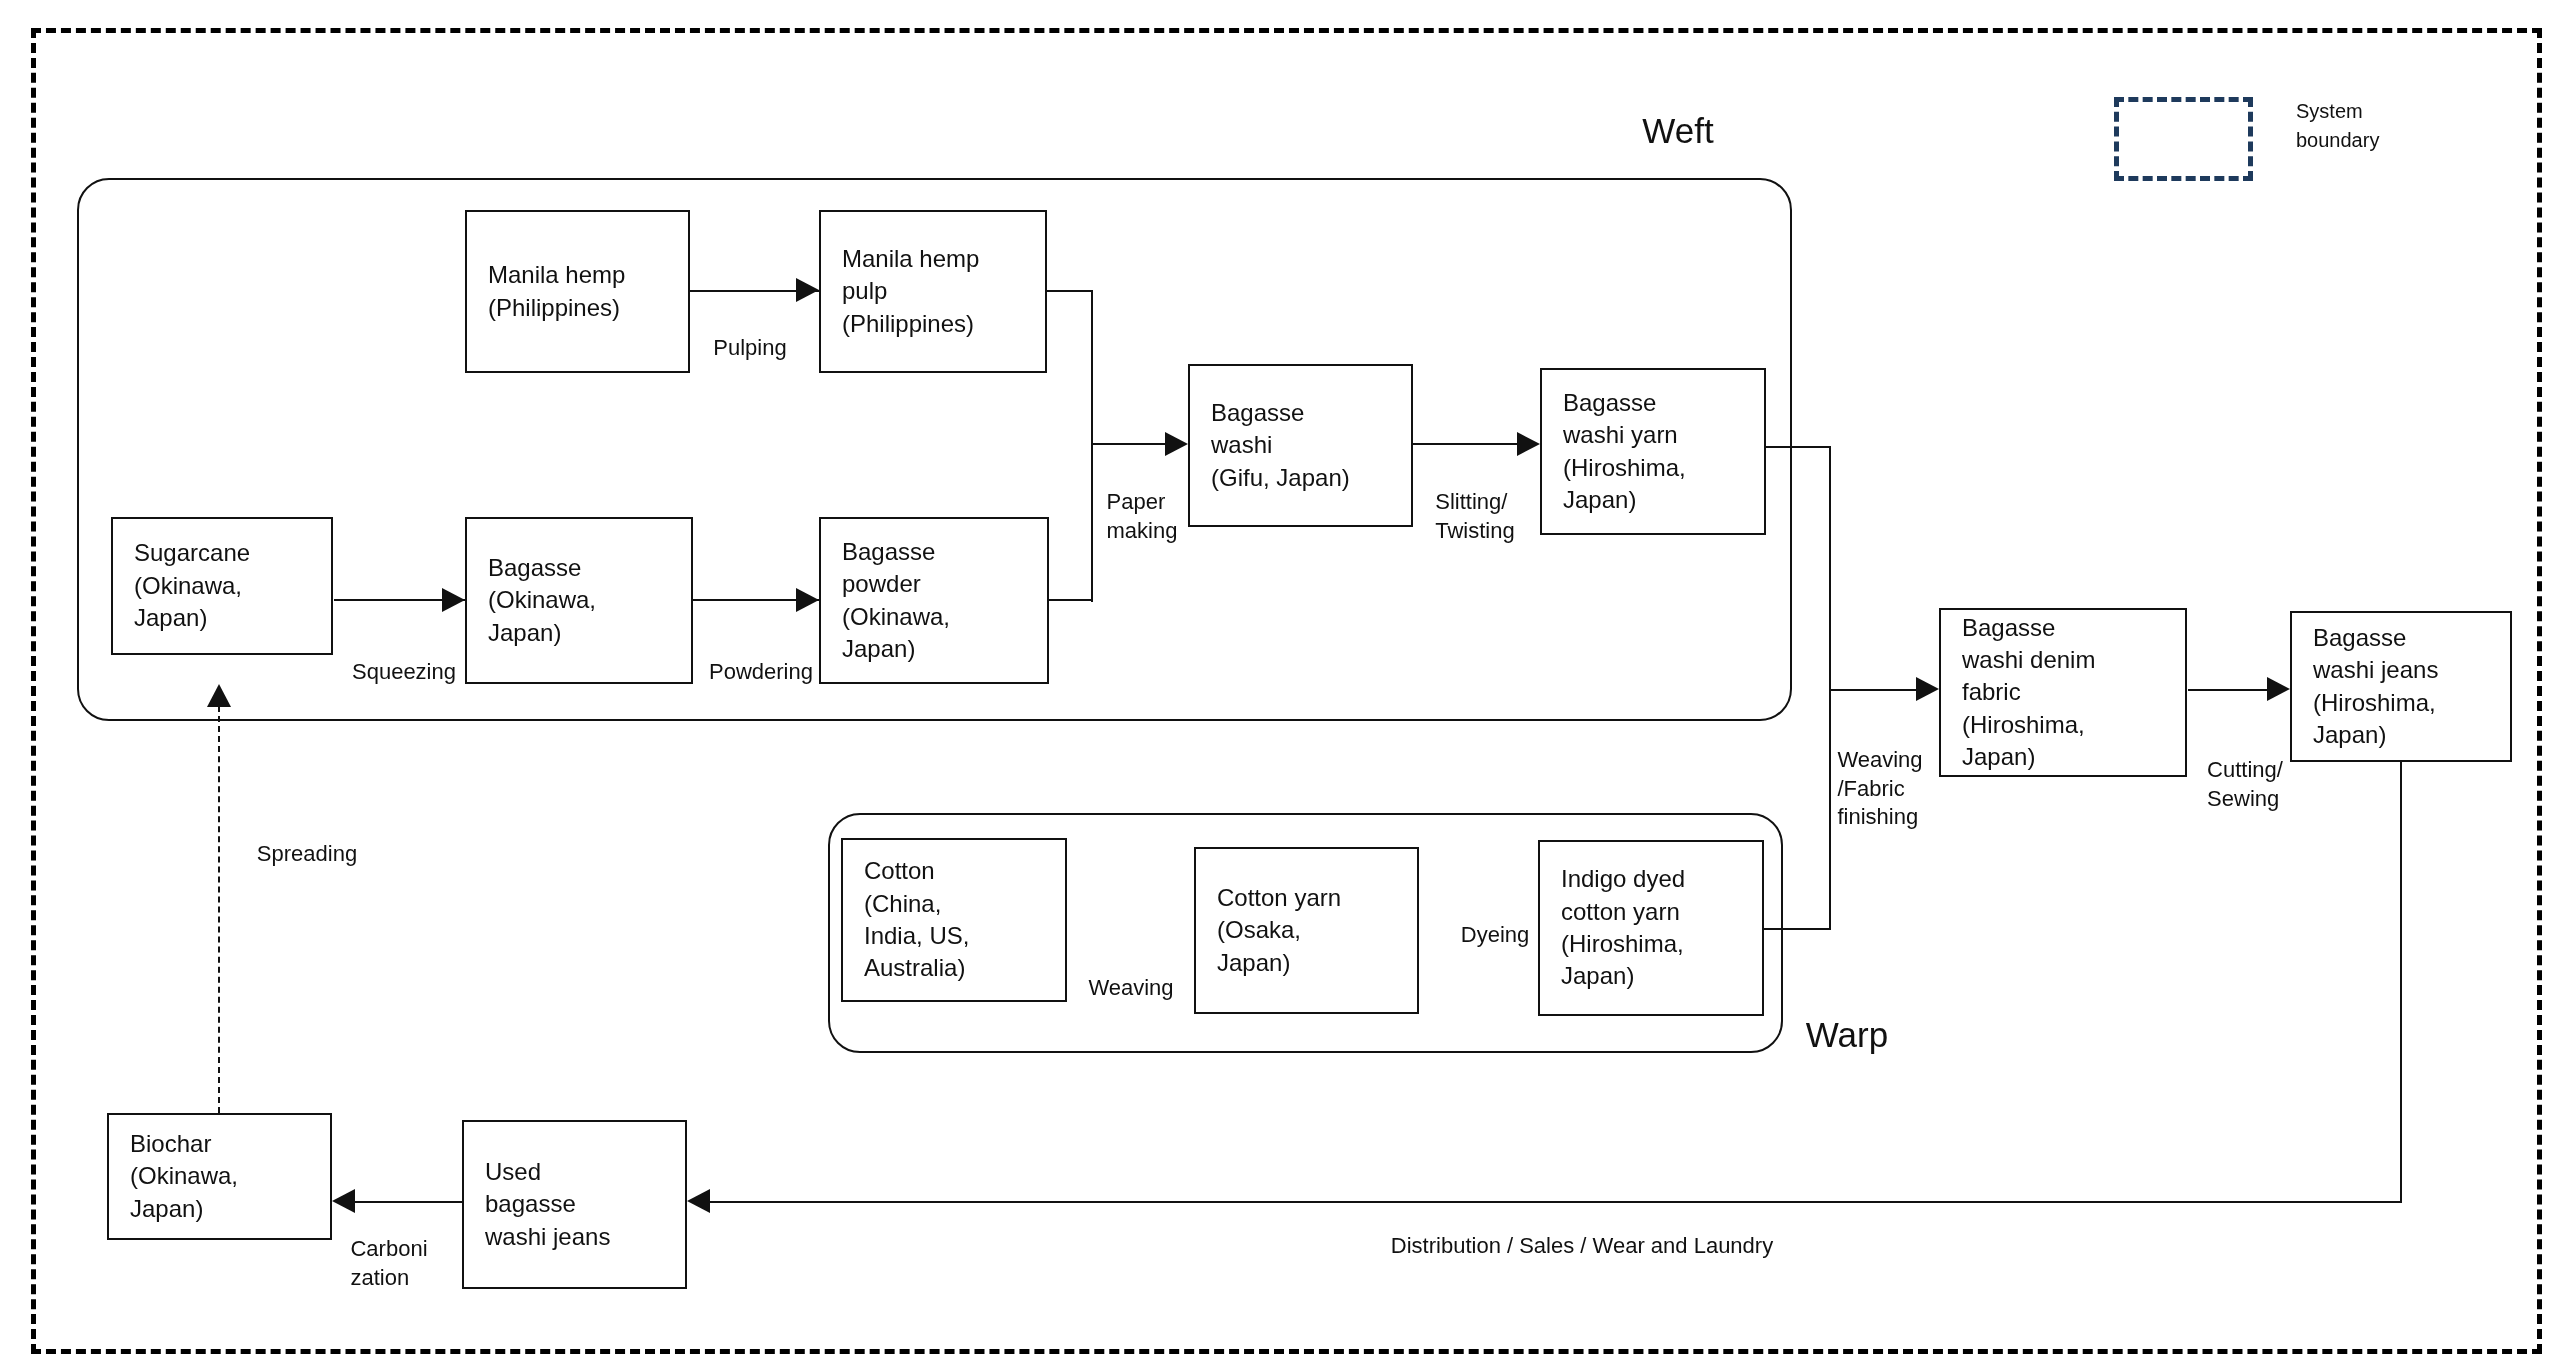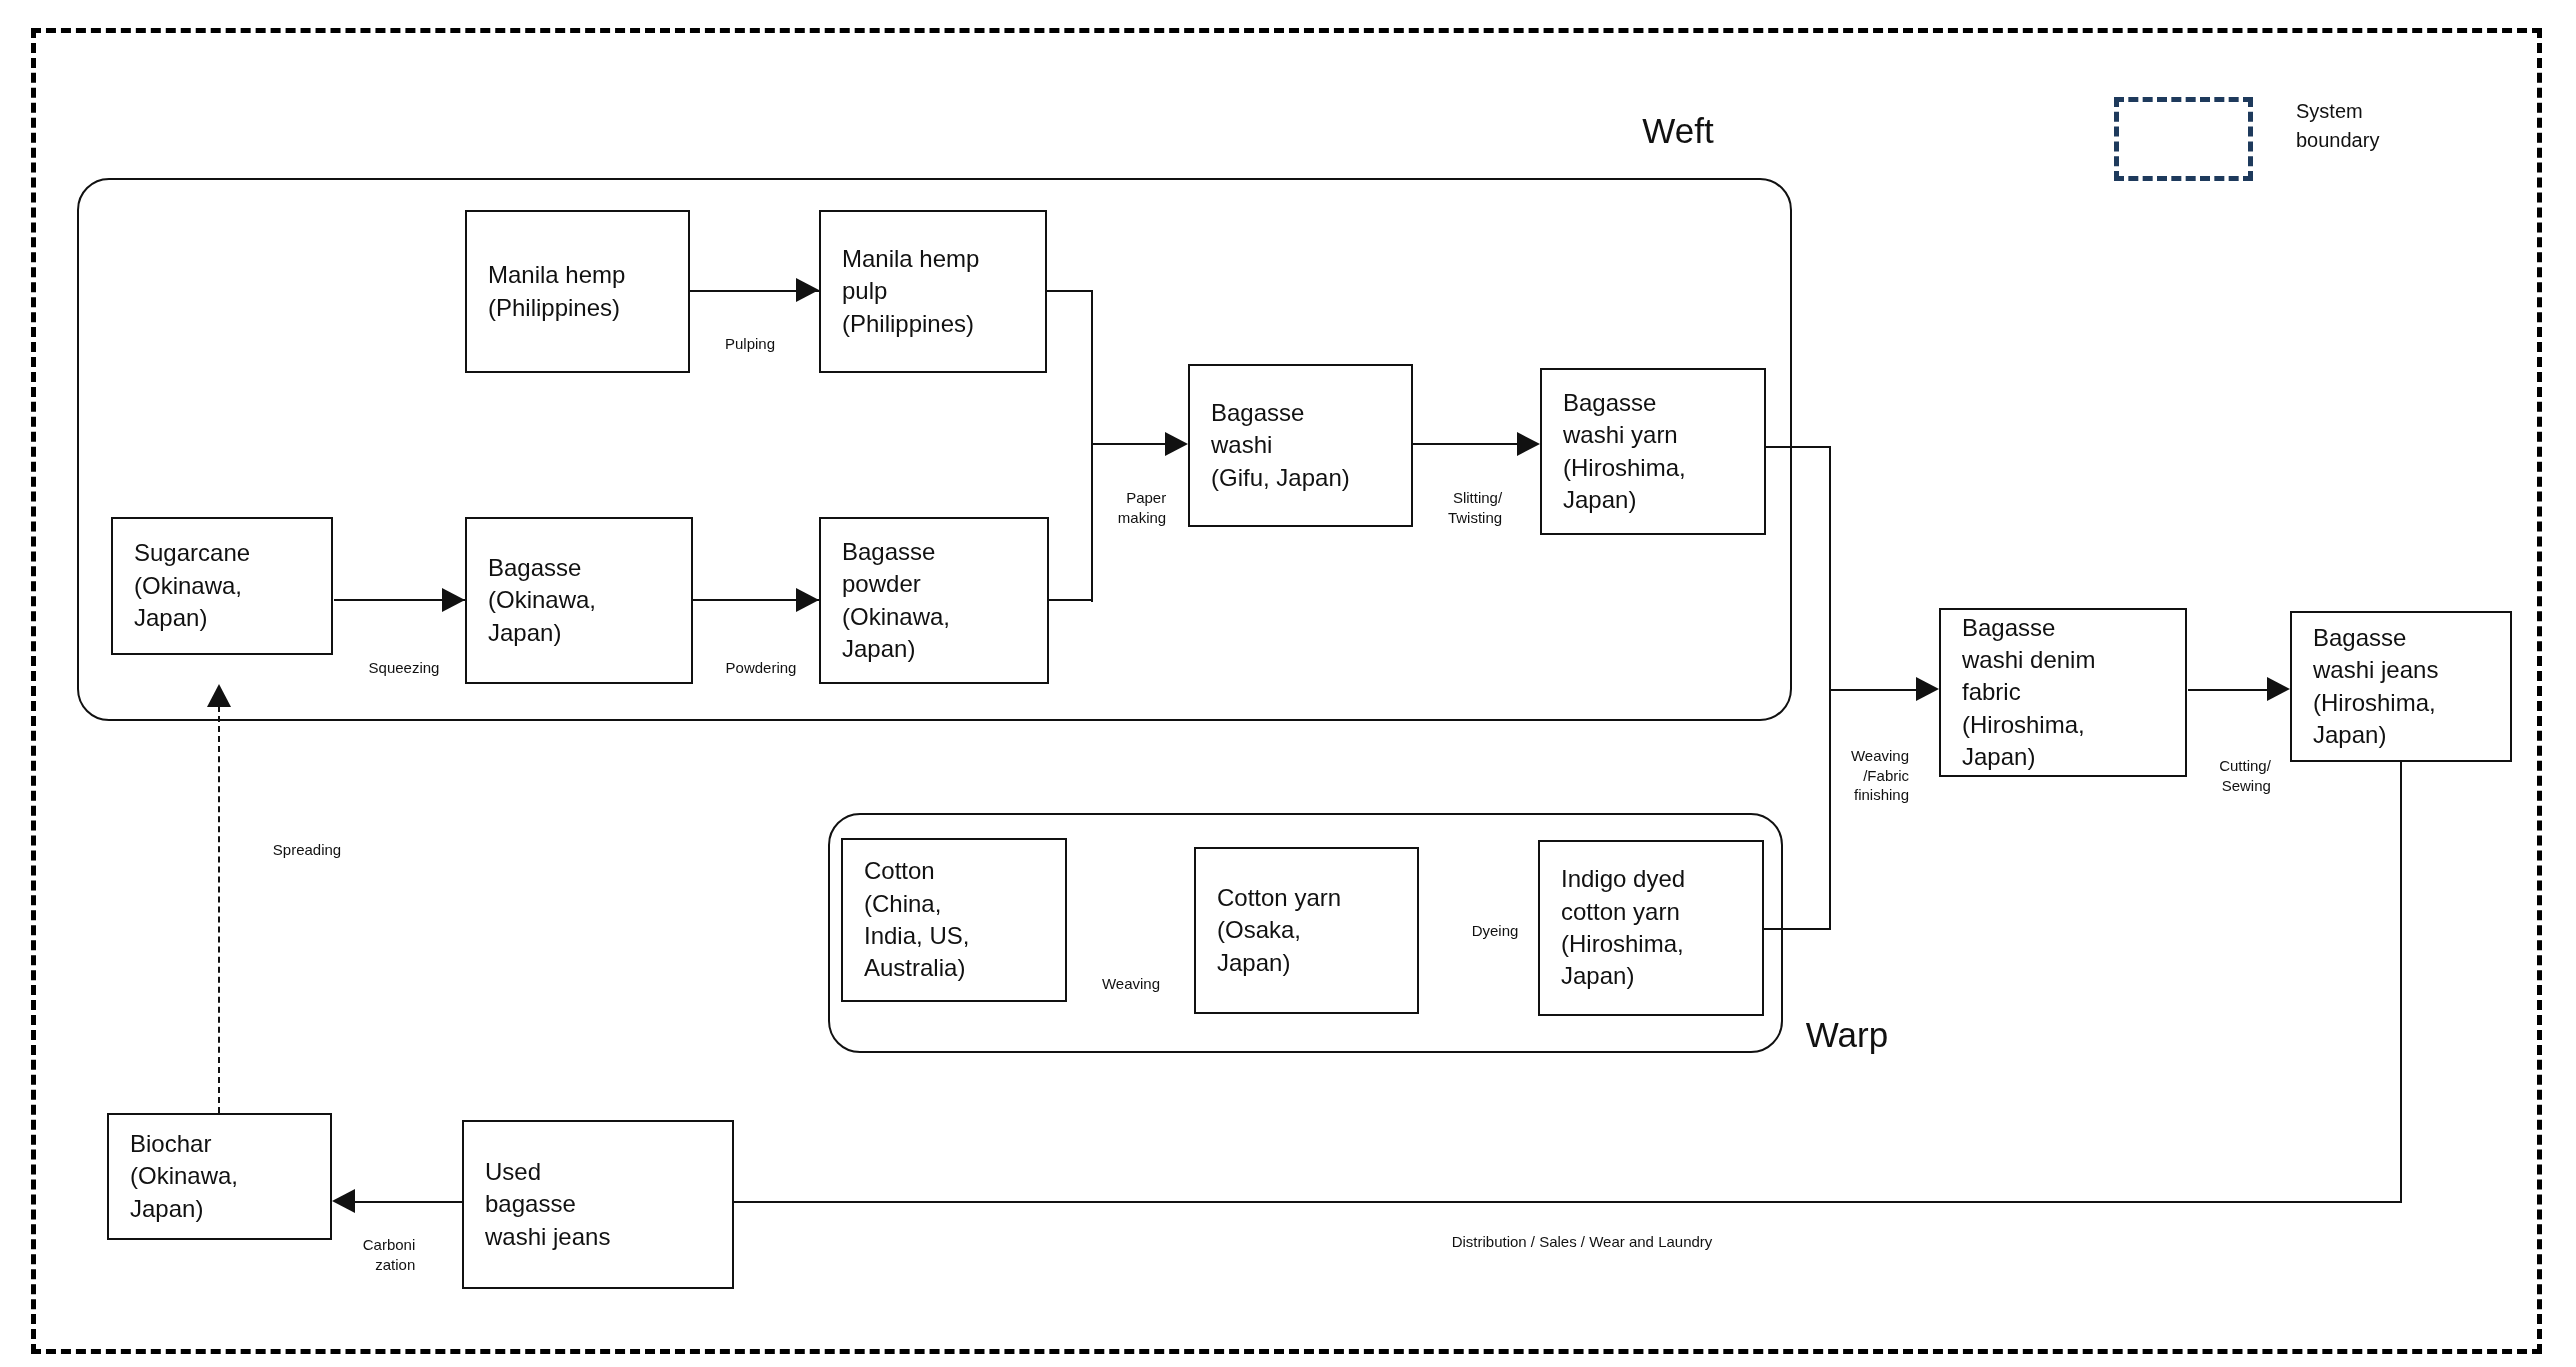--- a/index.html
+++ b/index.html
@@ -44,22 +44,22 @@
     background:#ffffff;
     border:2.3px solid #111111;
     box-sizing:border-box;
     display:flex;align-items:center;
     font-size:24px;line-height:1.35;
     padding-left:21px;padding-right:4.6px;
     white-space:pre-line;
   }
   .proc{
     position:absolute;
-    font-size:15px;line-height:1.3;
-    text-align:right;
+    font-size:22px;line-height:1.3;
+    text-align:left;
     transform:translateX(-50%);
     white-space:pre-line;
   }
   .hl{position:absolute;height:2.3px;background:#111111;}
   .vl{position:absolute;width:2.3px;background:#111111;}
   .vl-dashed{position:absolute;width:0;border-left:2.9px dashed #111111;}
   .ah-r{position:absolute;width:0;height:0;
     border-top:12.7px solid transparent;border-bottom:12.7px solid transparent;
     border-left:23px solid #111111;}
   .ah-l{position:absolute;width:0;height:0;
@@ -163,21 +163,21 @@
   <div class="node" style="left:1194px;top:847px;width:225px;height:167px;">Cotton yarn
 (Osaka,
 Japan)</div>
   <div class="node" style="left:1538px;top:840px;width:226px;height:176px;">Indigo dyed
 cotton yarn
 (Hiroshima,
 Japan)</div>
   <div class="node" style="left:107px;top:1113px;width:225px;height:127px;">Biochar
 (Okinawa,
 Japan)</div>
-  <div class="node" style="left:462px;top:1120px;width:272px;height:169px;">Used
+  <div class="node" style="left:462px;top:1120px;width:225px;height:169px;">Used
 bagasse
 washi jeans</div>
 
   <div class="proc" style="left:750px;top:334px;">Pulping</div>
   <div class="proc" style="left:404px;top:658px;">Squeezing</div>
   <div class="proc" style="left:761px;top:658px;">Powdering</div>
   <div class="proc" style="left:1142px;top:488px;">Paper
 making</div>
   <div class="proc" style="left:1475px;top:488px;">Slitting/
 Twisting</div>

